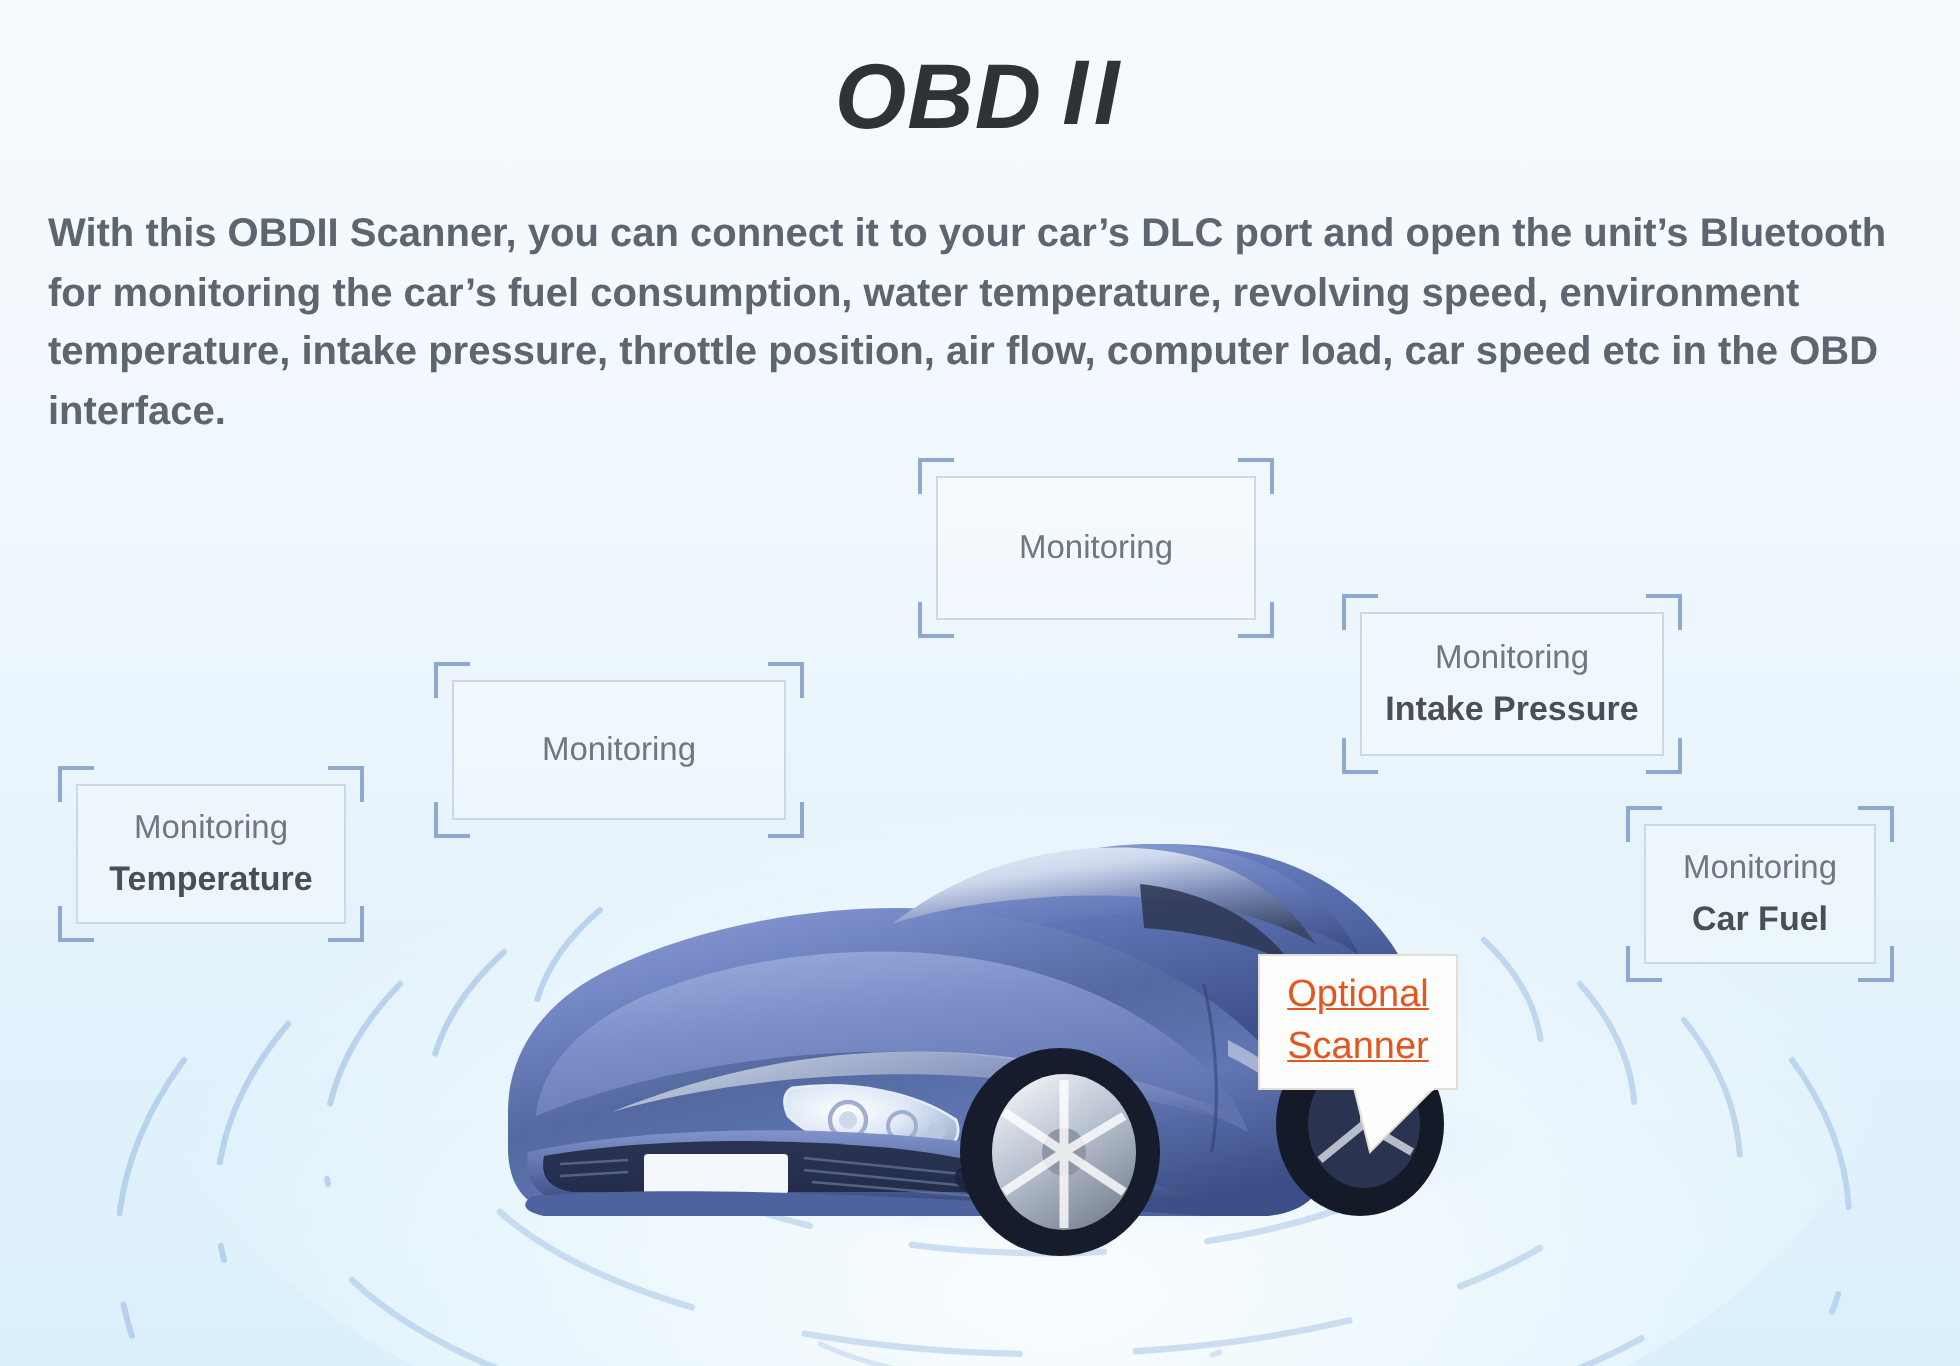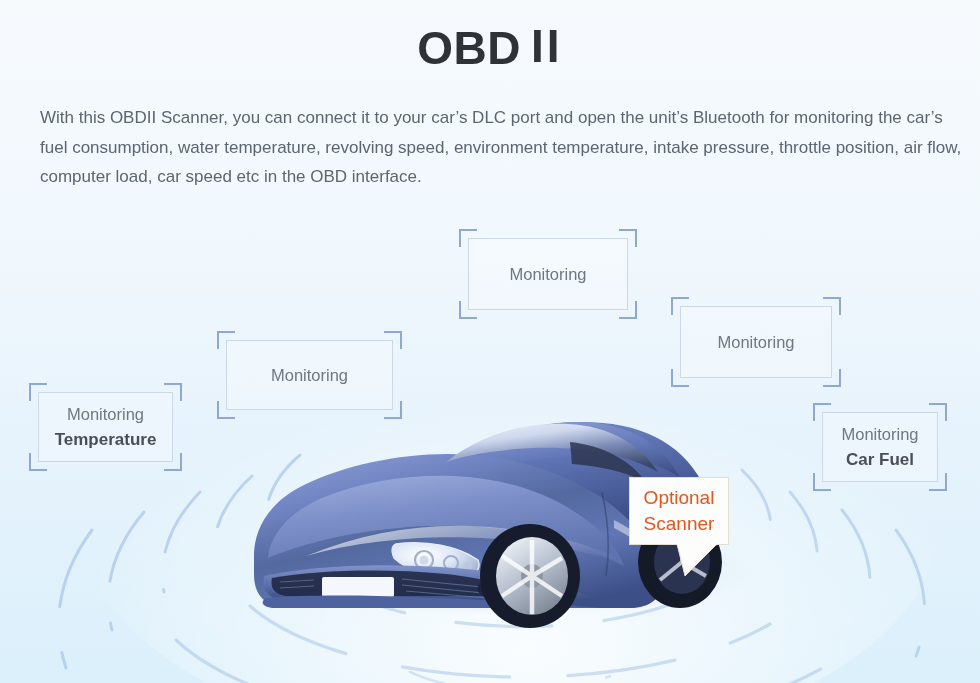--- a/index.html
+++ b/index.html
@@ -13,28 +13,29 @@
     background:linear-gradient(180deg,#f5f9fd 0%,#f2f8fd 30%,#eaf5fc 55%,#e2f1fb 75%,#dcf0fb 100%);
   }
   #bg-svg{position:absolute;left:0;top:0;width:980px;height:683px;}
   #car-svg{position:absolute;left:210px;top:330px;width:560px;height:300px;}
 
   
   .title{
     position:absolute;left:0;top:20px;width:980px;text-align:center;
     font-size:46px;font-weight:bold;color:#2f3338;letter-spacing:0.5px;
     line-height:56px;
+    font-style:italic;
   }
   .title .ii{
     display:inline-block;margin-left:10px;position:relative;top:-2px;
     letter-spacing:3px;font-weight:bold;
   }
   .intro{
-    position:absolute;left:40px;top:103px;width:932px;
-    font-size:17px;line-height:29.5px;color:#5d6570;font-weight:normal;
+    position:absolute;left:24px;top:103px;width:932px;
+    font-size:20px;line-height:29.5px;color:#5d6570;font-weight:bold;
   }
 
   
   .callout{position:absolute;}
   .callout .box{
     position:absolute;left:0;top:0;width:100%;height:100%;
     border:1px solid #cdd8e6;background:rgba(255,255,255,0.28);
     box-sizing:border-box;
   }
   .callout .txt{
@@ -51,21 +52,21 @@
   .brk.br{border-right:2.5px solid #8fa8cf;border-bottom:2.5px solid #8fa8cf;right:-9px;bottom:-9px;}
 
   
   #bubble{position:absolute;left:629px;top:477px;width:100px;height:68px;}
   #bubble .bbox{
     position:absolute;left:0;top:0;width:100%;height:100%;
     background:#fdfdfb;border:1px solid #e3ddd3;box-sizing:border-box;
     display:flex;flex-direction:column;align-items:center;justify-content:center;
   }
   #bubble .bl1,#bubble .bl2{
-    font-size:19px;color:#e2561f;line-height:26px;white-space:nowrap;
+    font-size:19px;color:#e2561f;line-height:26px;white-space:nowrap;text-decoration:underline;
   }
   #bubble .tail{position:absolute;left:46px;top:67px;width:44px;height:34px;}
 </style>
 </head>
 <body>
 
 <div id="page">
 
   <svg id="bg-svg" viewBox="0 0 980 683" preserveAspectRatio="none">
     <defs>
@@ -292,20 +293,21 @@
   </div>
 
   <div class="callout" style="left:680px;top:306px;width:152px;height:72px;">
     <div class="box"></div>
     <span class="brk tl"></span>
     <span class="brk tr"></span>
     <span class="brk bl"></span>
     <span class="brk br"></span>
     <div class="txt">
       <div class="l1">Monitoring</div>
+      <div class="l2">Intake Pressure</div>
     </div>
   </div>
 
   <div class="callout" style="left:822px;top:412px;width:116px;height:70px;">
     <div class="box"></div>
     <span class="brk tl"></span>
     <span class="brk tr"></span>
     <span class="brk bl"></span>
     <span class="brk br"></span>
     <div class="txt">

